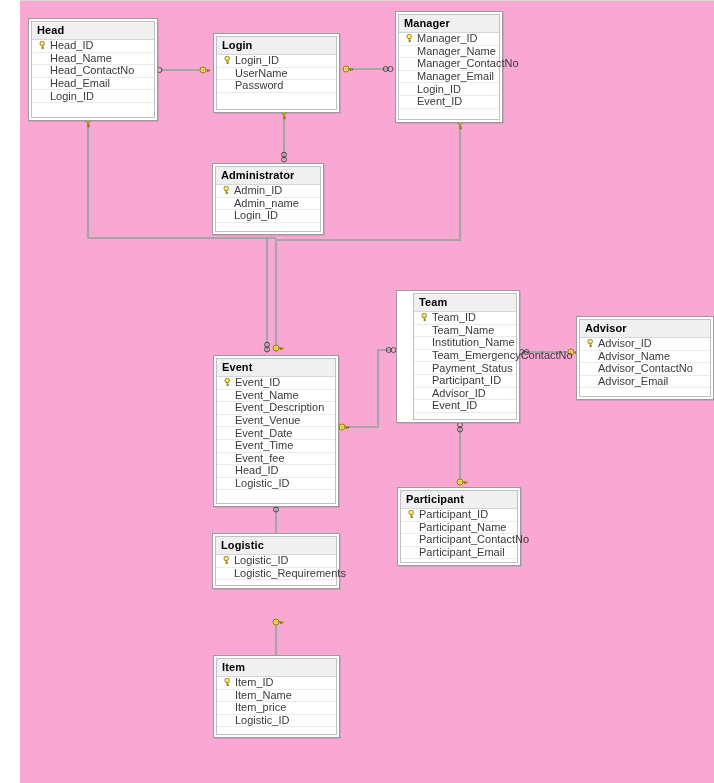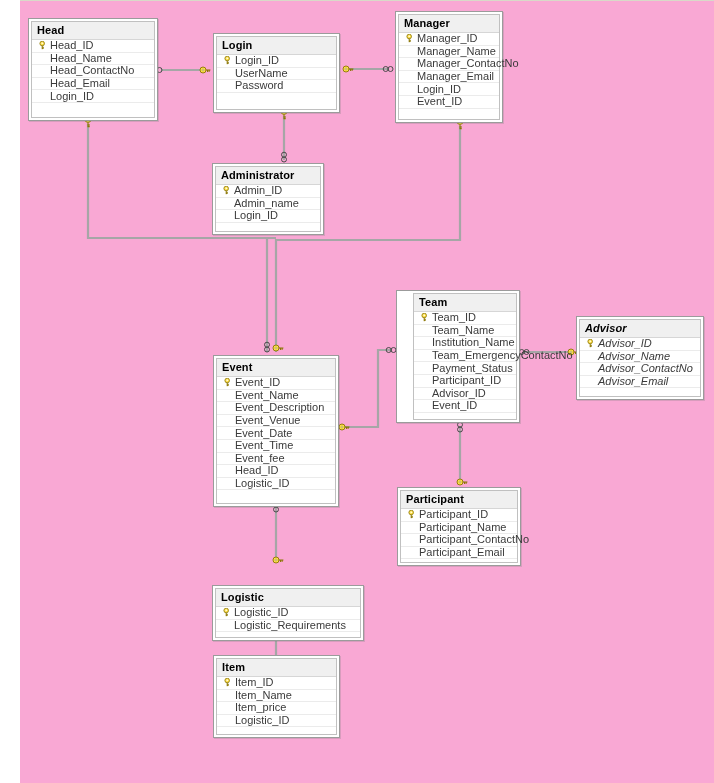--- a/index.html
+++ b/index.html
@@ -381,21 +381,21 @@
               <span class="col-name">Advisor_ID</span>
             </li>
             <li class="col-row">
               <span class="key-slot"></span>
               <span class="col-name">Event_ID</span>
             </li>
             <li class="col-row spacer-row"></li>
           </ul>
         </div>
       </div>
-      <div class="table-box" style="left: 556px; top: 316px; width: 128px; height: 84px; font-style: italic;">
+      <div class="table-box" style="left: 556px; top: 316px; width: 138px; height: 84px;">
         <div class="table-inner">
           <div class="table-title">Advisor</div>
           <ul class="col-list">
             <li class="col-row">
               <span class="key-slot">
                 <svg class="key-icon" width="8" height="9" viewBox="0 0 8 9" aria-hidden="true">
                   <ellipse cx="3.2" cy="2.5" rx="2.3" ry="2.3" fill="#ffe14d" stroke="#8a7500" stroke-width="0.8"></ellipse>
                   <circle cx="3.2" cy="2.3" r="0.8" fill="#ffffff"></circle>
                   <path d="M3.2,4.6 L3.2,8.2 M3.2,6.3 L4.9,6.3 M3.2,7.5 L4.6,7.5" stroke="#8a7500" stroke-width="1" fill="none"></path>
                 </svg>
@@ -491,21 +491,21 @@
               <span class="col-name">Participant_ContactNo</span>
             </li>
             <li class="col-row">
               <span class="key-slot"></span>
               <span class="col-name">Participant_Email</span>
             </li>
             <li class="col-row spacer-row"></li>
           </ul>
         </div>
       </div>
-      <div class="table-box" style="left: 192px; top: 585px; width: 152px; height: 56px;">
+      <div class="table-box" style="left: 192px; top: 533px; width: 128px; height: 56px;">
         <div class="table-inner">
           <div class="table-title">Logistic</div>
           <ul class="col-list">
             <li class="col-row">
               <span class="key-slot">
                 <svg class="key-icon" width="8" height="9" viewBox="0 0 8 9" aria-hidden="true">
                   <ellipse cx="3.2" cy="2.5" rx="2.3" ry="2.3" fill="#ffe14d" stroke="#8a7500" stroke-width="0.8"></ellipse>
                   <circle cx="3.2" cy="2.3" r="0.8" fill="#ffffff"></circle>
                   <path d="M3.2,4.6 L3.2,8.2 M3.2,6.3 L4.9,6.3 M3.2,7.5 L4.6,7.5" stroke="#8a7500" stroke-width="1" fill="none"></path>
                 </svg>

